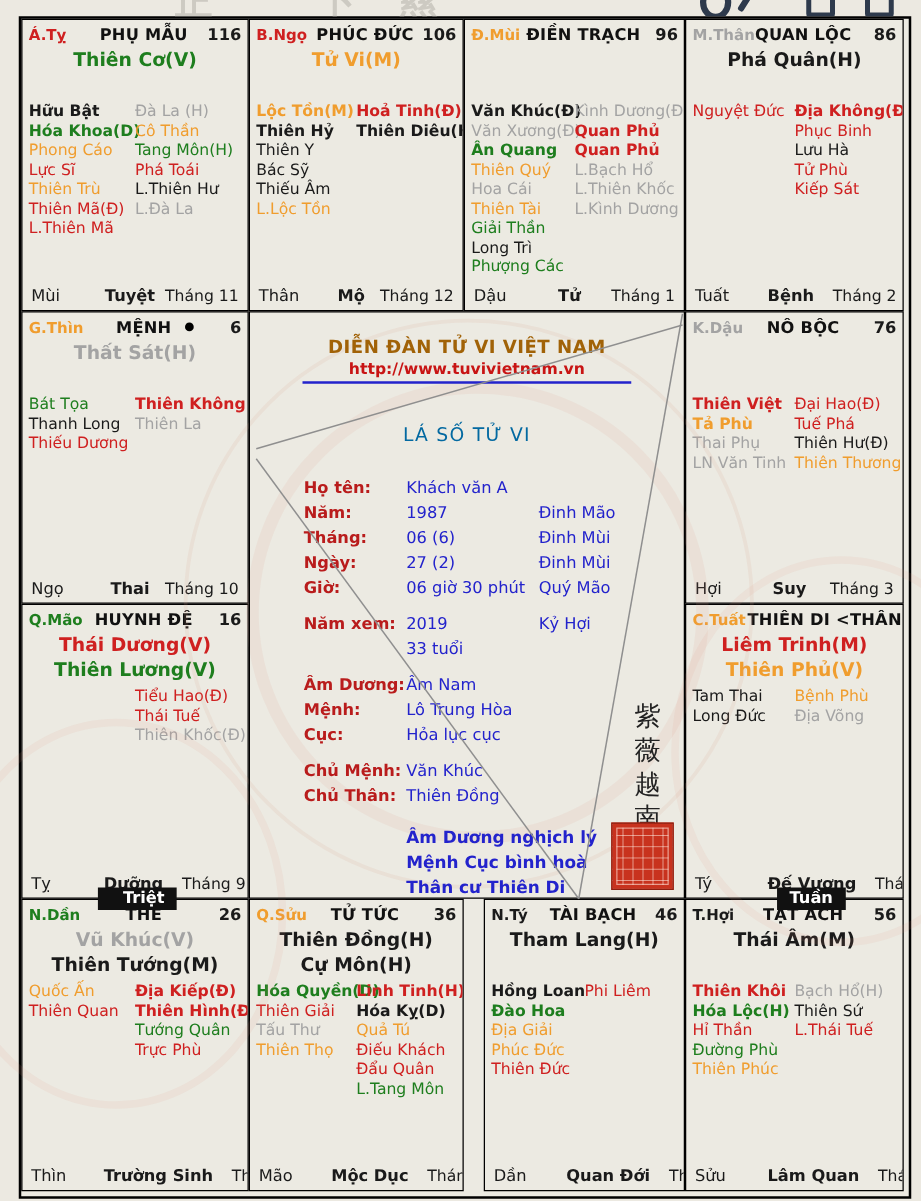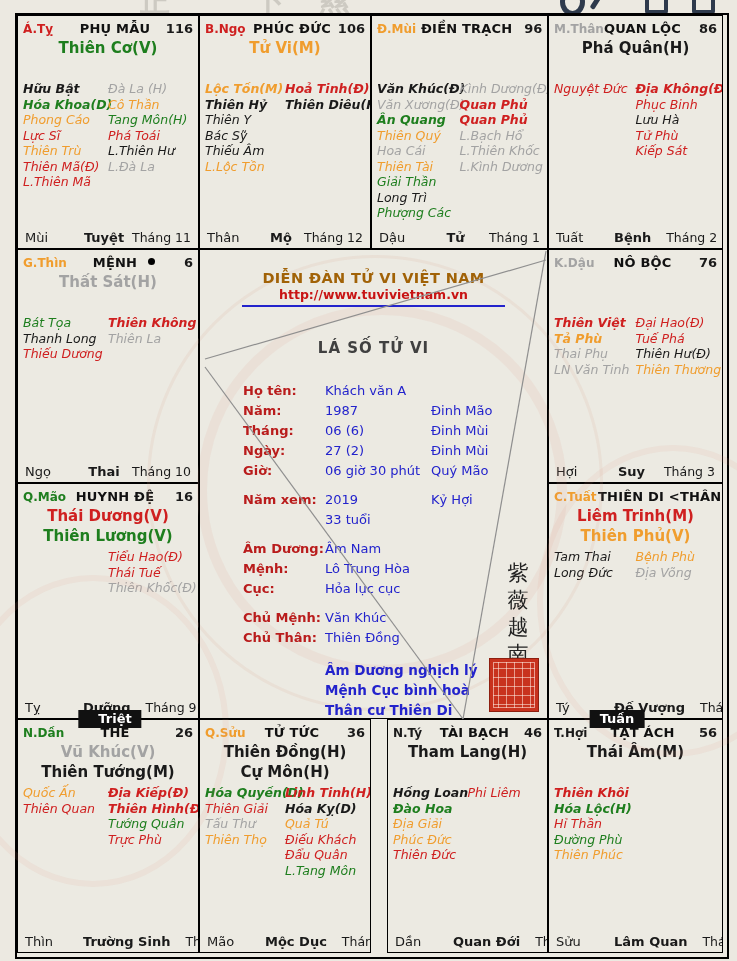--- a/index.html
+++ b/index.html
@@ -30,59 +30,59 @@
   .wm3{left:-60px;top:560px;width:260px;height:300px;border:6px solid rgba(222,150,130,.10);}
   .wm4{left:520px;top:430px;width:260px;height:300px;border:6px solid rgba(222,150,130,.10);}
   
   .cell{border:1px solid #000;position:relative;overflow:hidden;}
   .hdr{display:flex;align-items:baseline;padding:5px 5px 0 5px;}
   .stem{font-weight:bold;font-size:12px;width:44px;flex:none;white-space:nowrap;}
   .pname{flex:1;text-align:center;font-weight:bold;font-size:13px;color:#111;white-space:nowrap;letter-spacing:.2px;}
   .pnum{width:30px;text-align:right;font-weight:bold;font-size:13px;flex:none;}
   .mains{height:43px;text-align:center;padding-top:2px;}
   .main-star{font-size:15px;font-weight:bold;line-height:20px;white-space:nowrap;}
-  .cols{display:flex;padding:0 5px;font-size:12.5px;line-height:15.5px;font-style:italic;}
+  .cols{display:flex;padding:0 5px;font-size:12.5px;line-height:15.5px;}
   .col{width:50%;}
   .star{display:block;white-space:nowrap;}
   .b{font-weight:bold;}
   .foot{position:absolute;left:0;right:0;bottom:3px;display:flex;align-items:baseline;padding:0 7px;font-size:13px;}
   .fbranch{width:58px;flex:none;}
   .fstage{flex:1;text-align:center;font-weight:bold;white-space:nowrap;}
   .fmonth{width:66px;flex:none;text-align:right;font-size:12.5px;white-space:nowrap;}
   .menh-dot{position:absolute;left:130px;top:8px;width:7px;height:7px;border-radius:50%;background:#000;}
   
   .c-red{color:#cf2020}.c-green{color:#1e7e1e}.c-orange{color:#f09d2e}
   .c-gray{color:#a3a3a3}.c-black{color:#1a1a1a}
   
   .center{grid-column:2/4;grid-row:2/4;border:1px solid #000;position:relative;overflow:hidden;}
   .ctitle{color:#a16207;font-weight:bold;font-size:14.5px;text-align:center;margin-top:20px;letter-spacing:.4px;}
   .curl{color:#c81414;font-weight:bold;font-size:12.5px;text-align:center;margin-top:1px;}
   .crule{border:none;border-top:2px solid #2323cc;width:76%;margin:3px auto 8px auto;}
-  .csub{color:#404040;font-weight:bold;font-size:15px;text-align:center;letter-spacing:1px;margin-top:32px;}
+  .csub{color:#0369a1;font-weight:normal;font-size:15px;text-align:center;letter-spacing:1px;margin-top:32px;}
   .cfields{margin:26px 0 0 43px;}
   .crow{height:20px;font-size:13px;display:flex;align-items:baseline;}
   .crow.gap{margin-top:9px;}
   .clabel{width:82px;font-weight:bold;color:#b91c1c;flex:none;white-space:nowrap;}
   .cvalue{width:106px;color:#2323cc;flex:none;white-space:nowrap;}
   .cextra{color:#2323cc;white-space:nowrap;}
   .cnotes{margin:10px 0 0 125px;}
   .cnote{color:#2323cc;font-weight:bold;font-size:13.5px;line-height:20px;white-space:nowrap;}
   .calli{position:absolute;right:14px;top:310px;width:30px;text-align:center;
          font-family:"DejaVu Serif","Liberation Serif",serif;font-size:21px;color:#222;line-height:27px;}
   .seal{position:absolute;right:8px;top:408px;width:48px;height:52px;background:#c8321e;border:1px solid #8e1f10;
         background-image:
           linear-gradient(rgba(255,240,230,.55) 1px, transparent 1px),
           linear-gradient(90deg, rgba(255,240,230,.55) 1px, transparent 1px);
         background-size:8px 9px;box-shadow:inset 0 0 0 3px #c8321e, inset 0 0 0 4px rgba(255,230,220,.6);}
   
   .lines{position:absolute;left:-2px;top:-2px;z-index:4;pointer-events:none;}
   .badge{position:absolute;transform:translateX(-50%);background:#111;color:#fff;font-weight:bold;
          font-size:13px;padding:0 10px;height:18px;line-height:17px;z-index:6;white-space:nowrap;}
   .badge.triet{left:93px;top:695px;padding-left:20px;}
-  .badge.tuan{left:600px;top:695px;}
+  .badge.tuan{left:632px;top:695px;}
 </style>
 </head>
 <body>
 
 <div class="topstrip">
   <span class="wmglyph" style="left:140px">正</span>
   <span class="wmglyph" style="left:255px">卜</span>
   <span class="wmglyph" style="left:320px">㬎</span>
   <span class="ticon arc" style="left:560px"></span>
   <span class="ticon pen" style="left:594px"></span>
@@ -415,20 +415,25 @@
         <div class="main-star c-black">Thái Âm(M)</div>
       </div>
       <div class="cols">
         <div class="col">
           <span class="star c-red b">Thiên Khôi</span>
           <span class="star c-green b">Hóa Lộc(H)</span>
           <span class="star c-red">Hỉ Thần</span>
           <span class="star c-green">Đường Phù</span>
           <span class="star c-orange">Thiên Phúc</span>
         </div>
+        <div class="col">
+          <span class="star c-gray">Bạch Hổ(H)</span>
+          <span class="star c-black">Thiên Sứ</span>
+          <span class="star c-red">L.Thái Tuế</span>
+        </div>
       </div>
       <div class="foot">
         <span class="fbranch">Sửu</span>
         <span class="fstage">Lâm Quan</span>
         <span class="fmonth">Tháng 5</span>
       </div>
     </div>
 
   <div class="wm wm1"></div>
   <div class="wm wm2"></div>

